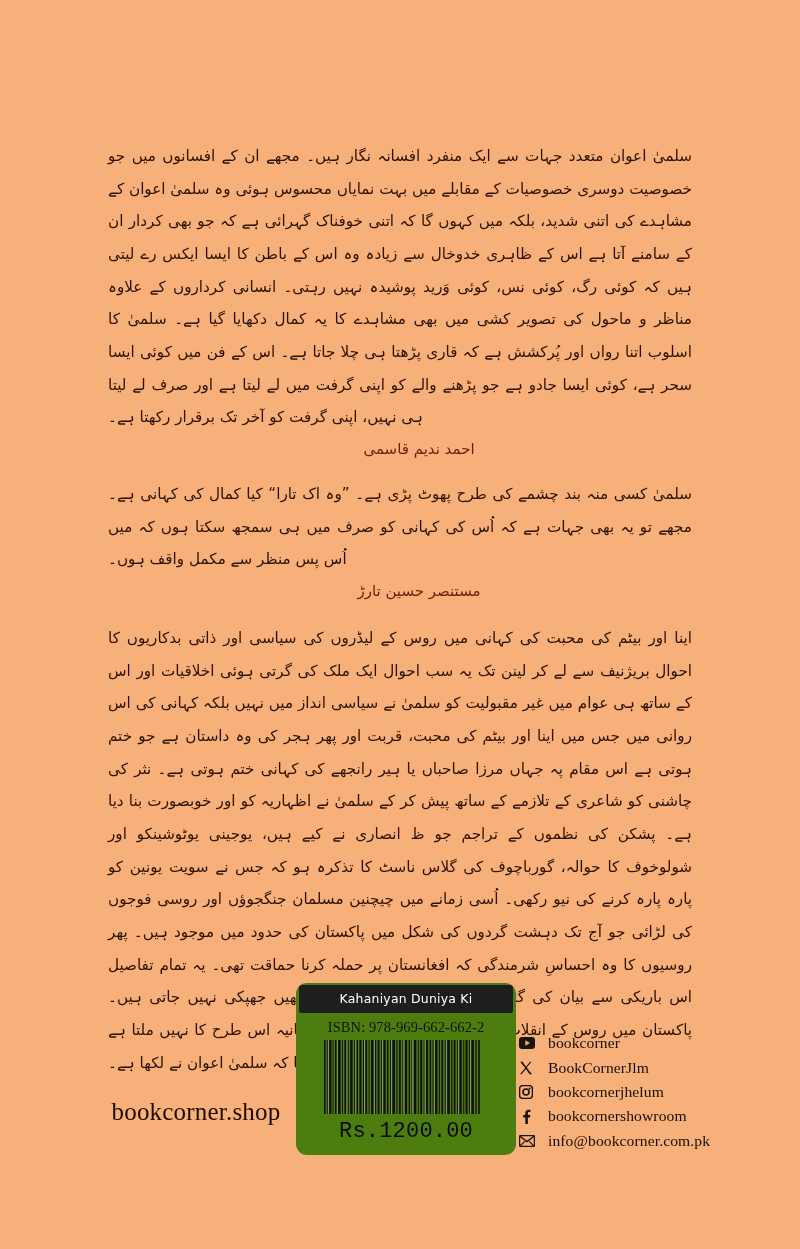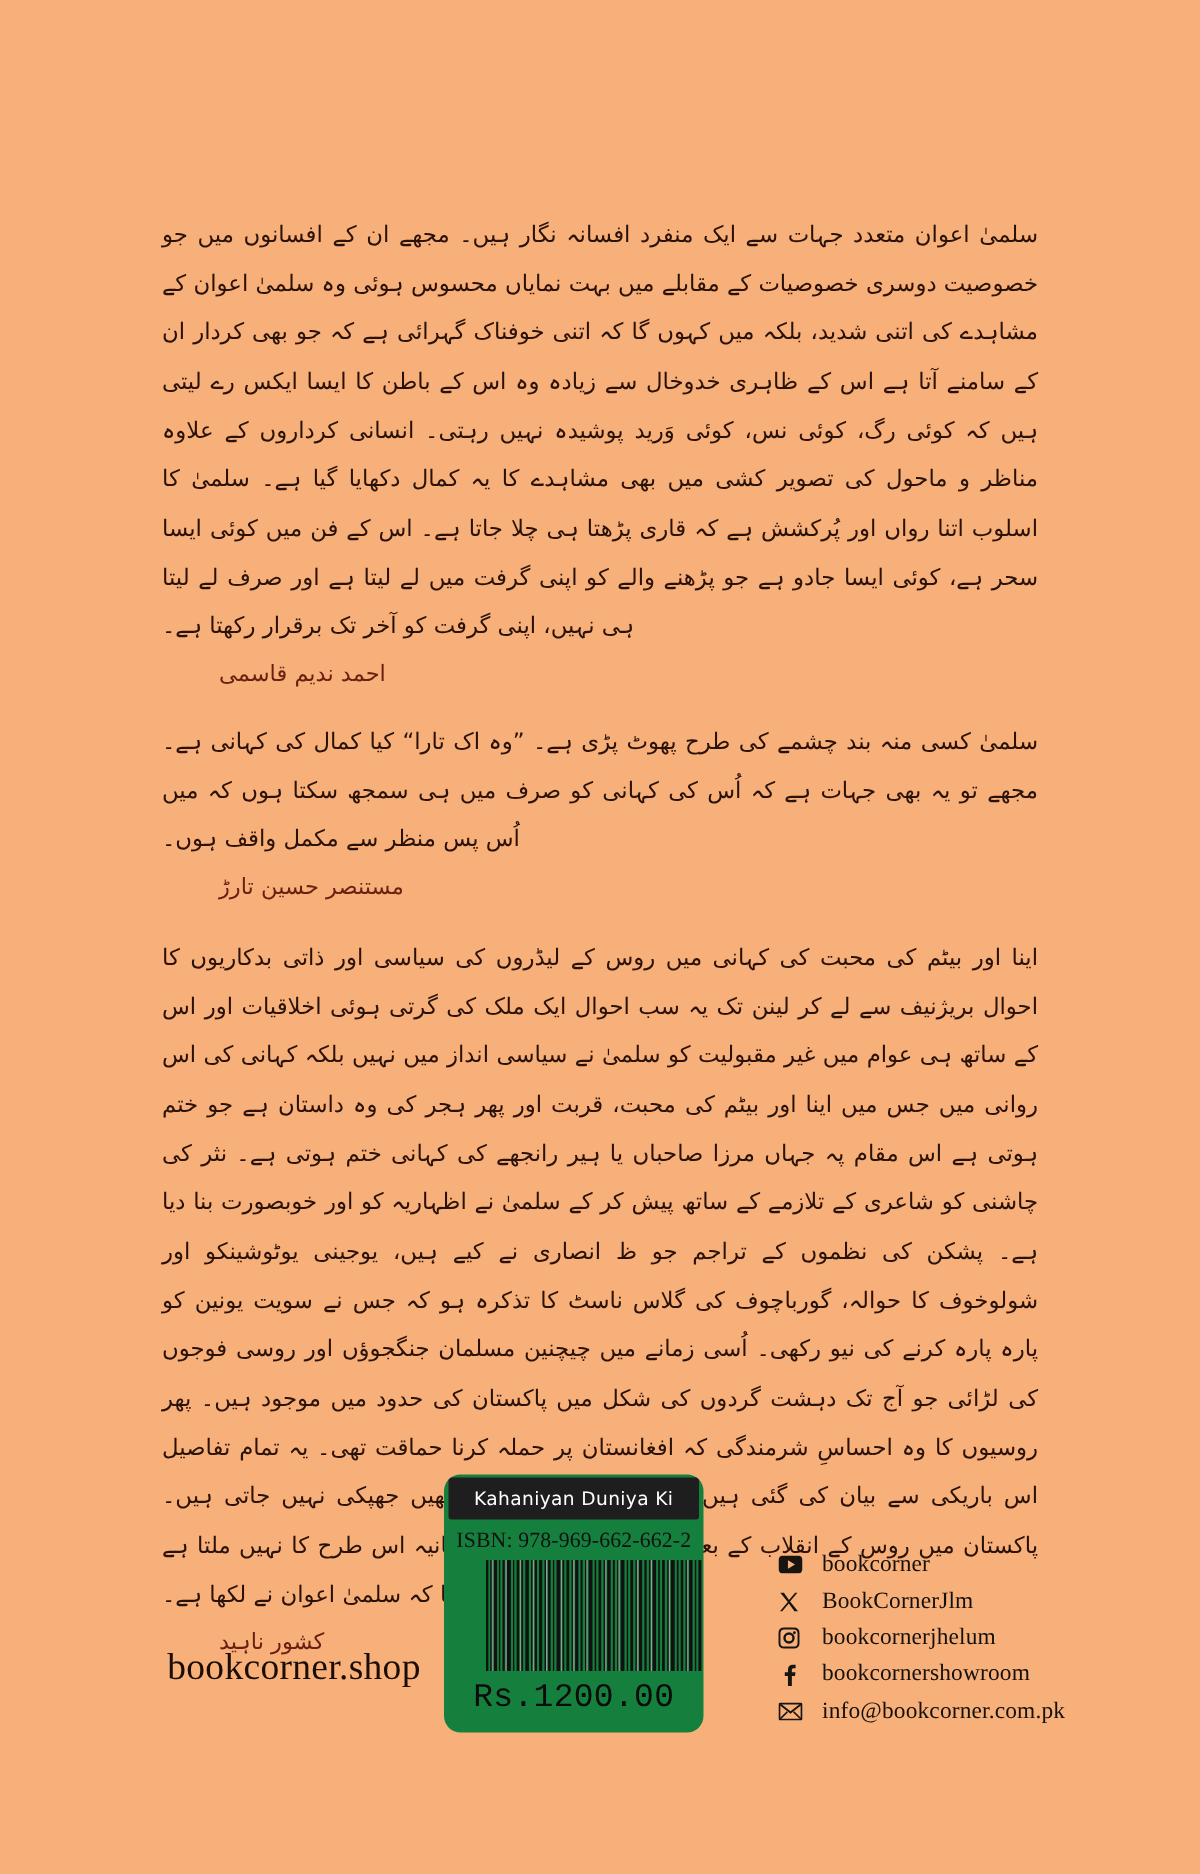--- a/index.html
+++ b/index.html
@@ -38,21 +38,21 @@
     font-family: "DejaVu Sans", "Liberation Sans", sans-serif;
     font-size: 15.2px;
     line-height: 2.15;
     color: #2a1208;
     margin: 0 0 2px 0;
     letter-spacing: 0.1px;
   }
 
   .attribution {
     direction: rtl;
-    text-align: left;
+    text-align: center;
     unicode-bidi: isolate;
     font-family: "DejaVu Sans", "Liberation Sans", sans-serif;
     font-size: 15px;
     color: #6b1f10;
     margin: 6px 0 0 0;
     padding-left: 38px;
     font-weight: normal;
   }
 
   .spacer-a { height: 20px; }
@@ -87,22 +87,22 @@
     font-size: 25px;
     line-height: 1.2;
     letter-spacing: 0.2px;
   }
 
   
   .barcode-card {
     position: absolute;
     left: 296px;
     top: 8px;
-    width: 173px;
-    background: #15803d;
+    width: 220px;
+    background: #4d7c0f;
     border-radius: 11px;
     box-sizing: border-box;
     padding: 0 0 5px 0;
     overflow: hidden;
   }
   .barcode-title {
     background: #1e1e1e;
     color: #ffffff;
     font-family: "DejaVu Sans", "Liberation Sans", sans-serif;
     font-size: 12.4px;

